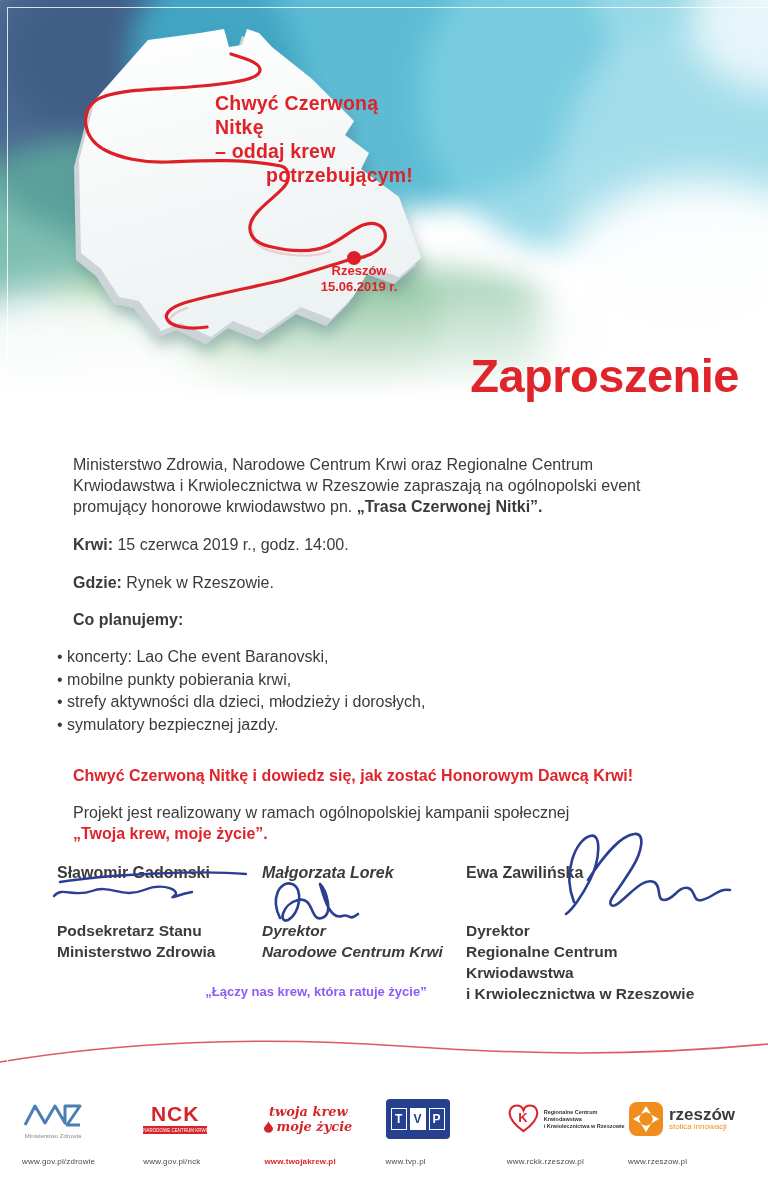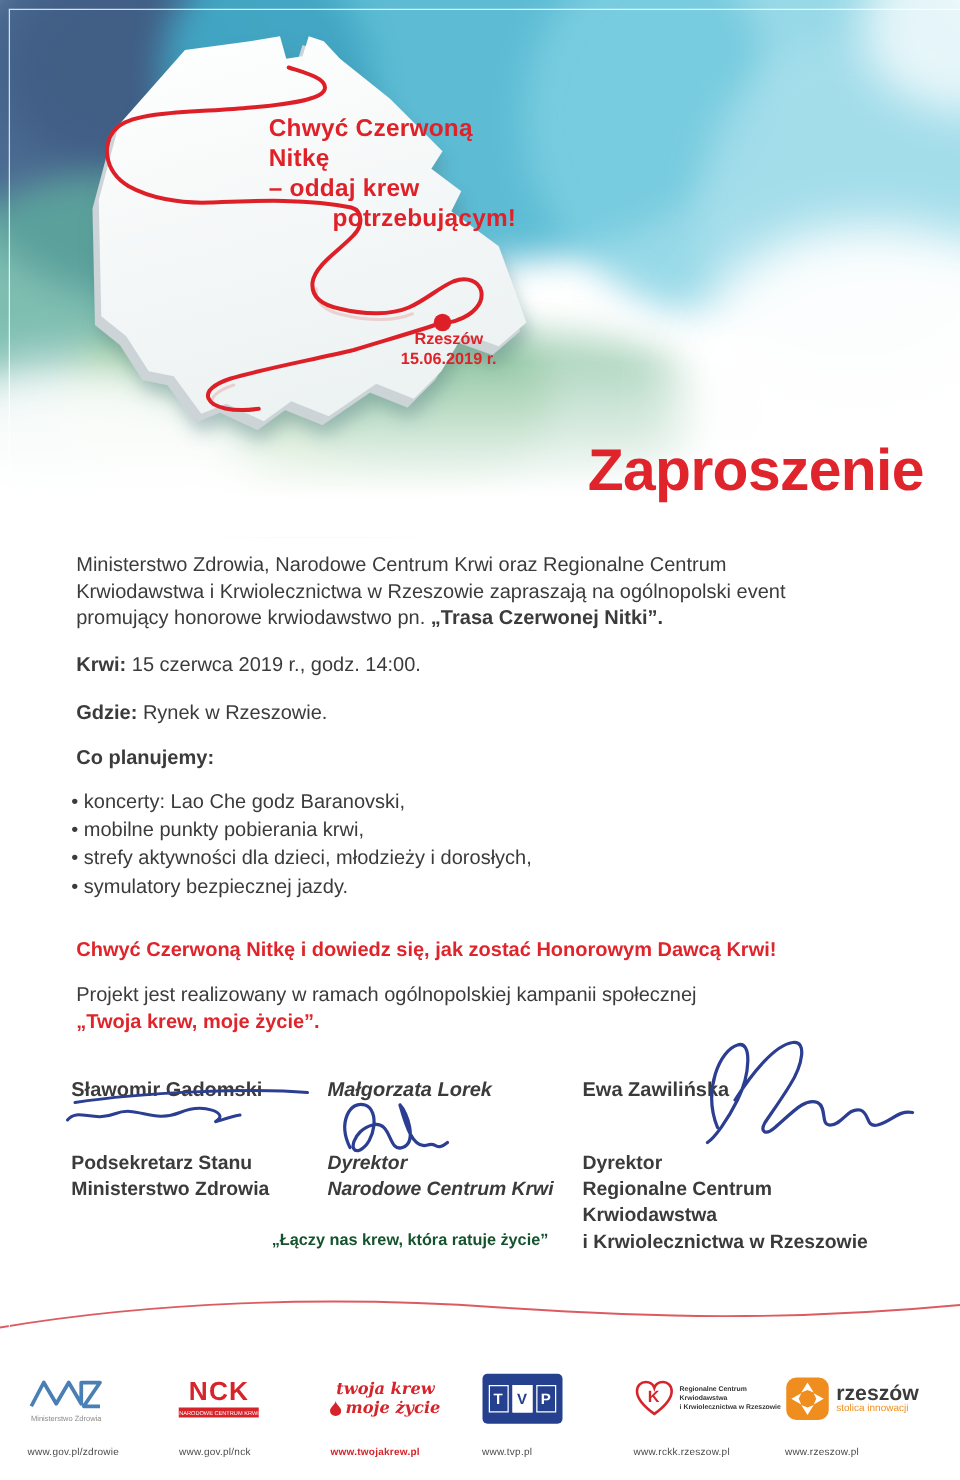--- a/index.html
+++ b/index.html
@@ -28,42 +28,42 @@
   .tagline{position:absolute;left:215px;top:91px;width:198px;z-index:10;
            color:#df2229;font-weight:bold;font-size:19.5px;line-height:24px;letter-spacing:.2px;}
   .tagline .t3{text-align:right;}
   .map-label{position:absolute;left:298px;top:263px;width:122px;z-index:10;text-align:center;
              color:#df2229;font-weight:bold;font-size:13px;line-height:16px;}
 
   
   .title{position:absolute;right:41px;top:348px;z-index:10;color:#e0242b;
          font-size:47px;font-weight:bold;letter-spacing:-.5px;}
   .content{position:absolute;left:57px;top:438px;width:660px;font-size:16px;line-height:21px;}
-  .content p{margin:4px;}
+  .content p{margin:16px;}
   .intro{width:586px;}
   .kv{margin-top:17px !important;}
   .plans-label{margin-top:15px !important;font-weight:bold;}
   .plans{margin-top:14px;}
   .plans div{line-height:22.5px;}
   .cta{margin-top:29px !important;color:#e0242b;font-weight:bold;}
   .campaign{margin-top:15px !important;}
   .campaign-red{color:#e0242b;font-weight:bold;}
   b,strong{font-weight:bold;}
 
   
   .sig-col{position:absolute;font-size:15.5px;line-height:21px;}
   .sig-col .name{font-weight:bold;font-size:16px;}
   .sig-col .titles{margin-top:37px;font-weight:bold;}
   .c1{left:57px;top:862px;width:195px;}
   .c2{left:262px;top:862px;width:195px;font-style:italic;}
   .c3{left:466px;top:862px;width:260px;}
   .scribble{position:absolute;z-index:6;}
 
-  .quote{position:absolute;left:12px;top:984px;width:632px;text-align:center;
-         font-weight:bold;font-size:13px;color:#14532d;}
+  .quote{position:absolute;left:0;top:984px;width:632px;text-align:center;
+         font-weight:bold;font-size:13px;color:#8b5cf6;}
 
   .wave{position:absolute;left:0;top:1026px;}
 
   
   .footer{position:absolute;left:22px;top:1092px;width:724px;display:flex;justify-content:space-between;}
   .cell{width:118px;display:flex;flex-direction:column;align-items:flex-start;}
   .art{height:54px;display:flex;flex-direction:column;align-items:center;justify-content:center;}
   .url{margin-top:11px;font-size:8px;color:#4a4a4a;letter-spacing:.2px;}
   .url-red{color:#d6242b;font-weight:bold;}
   .mz-caption{font-size:6px;color:#8a8a8a;margin-top:2px;}
@@ -141,21 +141,21 @@
   </div>
 
   <div class="title">Zaproszenie</div>
 
   <div class="content">
     <p class="intro"><span>Ministerstwo Zdrowia, Narodowe Centrum Krwi oraz Regionalne Centrum Krwiodawstwa i Krwiolecznictwa w Rzeszowie zapraszają na ogólnopolski event promujący honorowe krwiodawstwo pn. </span><strong>„Trasa Czerwonej Nitki”.</strong></p>
     <p class="kv"><strong>Krwi:</strong><span> 15 czerwca 2019 r., godz. 14:00.</span></p>
     <p class="kv"><strong>Gdzie:</strong><span> Rynek w Rzeszowie.</span></p>
     <p class="plans-label">Co planujemy:</p>
     <div class="plans">
-      <div>• koncerty: Lao Che godz Baranovski,</div>
+      <div>• koncerty: Lao Che event Baranovski,</div>
       <div>• mobilne punkty pobierania krwi,</div>
       <div>• strefy aktywności dla dzieci, młodzieży i dorosłych,</div>
       <div>• symulatory bezpiecznej jazdy.</div>
     </div>
     <p class="cta">Chwyć Czerwoną Nitkę i dowiedz się, jak zostać Honorowym Dawcą Krwi!</p>
     <p class="campaign">
       <span>Projekt jest realizowany w ramach ogólnopolskiej kampanii społecznej</span><br>
       <span class="campaign-red">„Twoja krew, moje życie”.</span>
     </p>
   </div>

